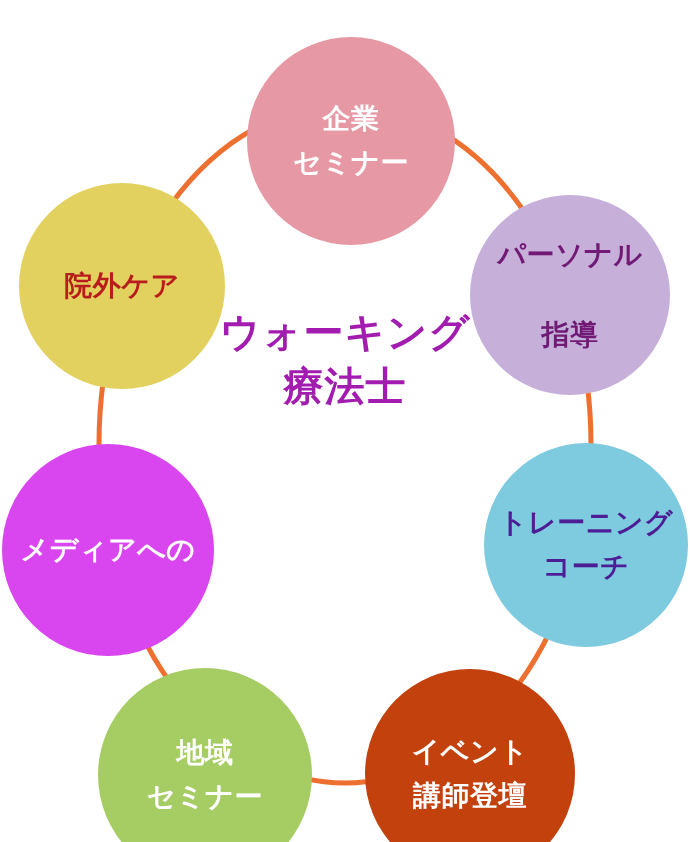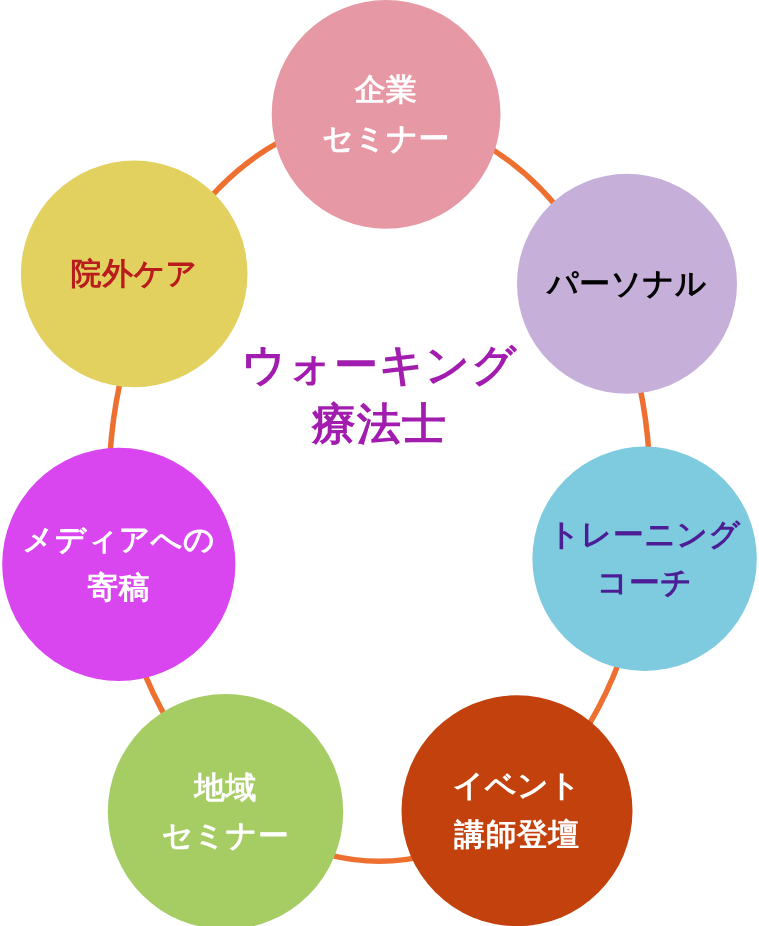--- a/index.html
+++ b/index.html
@@ -27,20 +27,21 @@
     border-radius: 50%;
     display: flex;
     flex-direction: column;
     align-items: center;
     justify-content: center;
     text-align: center;
     font-size: 28px;
     font-weight: 600;
     line-height: 44px;
     letter-spacing: 0.5px;
+    margin-top: 37px;
   }
   .diagram-title {
     position: absolute;
     left: 0;
     top: 305px;
     width: 100%;
     text-align: center;
     font-size: 40px;
     font-weight: 800;
     line-height: 54px;
@@ -55,35 +56,35 @@
       <ellipse cx="345" cy="444" rx="246" ry="339" fill="none" stroke="#EE7030" stroke-width="5"></ellipse>
     </svg>
   <div class="diagram-title" style="color: #a21caf;">
     <div>ウォーキング</div>
     <div>療法士</div>
   </div>
 <div class="circle" style="left: 247px; top: 0px; width: 208px; height: 208px; background: rgb(230, 153, 164); color: rgb(255, 255, 255);">
       <div>企業</div>
       <div>セミナー</div>
     </div>
-    <div class="circle" style="left: 470px; top: 158px; width: 200px; height: 200px; background: rgb(198, 176, 217); color: #000000; gap: 36px;">
+    <div class="circle" style="left: 470px; top: 158px; width: 200px; height: 200px; background: rgb(198, 176, 217); color: #701a75; gap: 36px;">
       <div>パーソナル</div>
+      <div>指導</div>
     </div>
     <div class="circle" style="left: 484px; top: 406px; width: 204px; height: 204px; background: rgb(126, 202, 223); color: #4c1d95;">
       <div>トレーニング</div>
       <div>コーチ</div>
     </div>
     <div class="circle" style="left: 365px; top: 632px; width: 210px; height: 210px; background: #c2410c; color: rgb(255, 255, 255); justify-content: center;">
       <div>イベント</div>
       <div>講師登壇</div>
     </div>
     <div class="circle" style="left: 98px; top: 631px; width: 214px; height: 214px; background: rgb(166, 204, 100); color: rgb(255, 255, 255);">
       <div>地域</div>
       <div>セミナー</div>
     </div>
     <div class="circle" style="left: 2px; top: 407px; width: 212px; height: 212px; background: #d946ef; color: rgb(255, 255, 255);">
       <div>メディアへの</div>
-      <div>寄稿</div>
     </div>
     <div class="circle" style="left: 19px; top: 146px; width: 206px; height: 206px; background: rgb(226, 208, 95); color: #b91c1c;">
       <div>院外ケア</div>
     </div>
   </div>
 
 </body></html>

